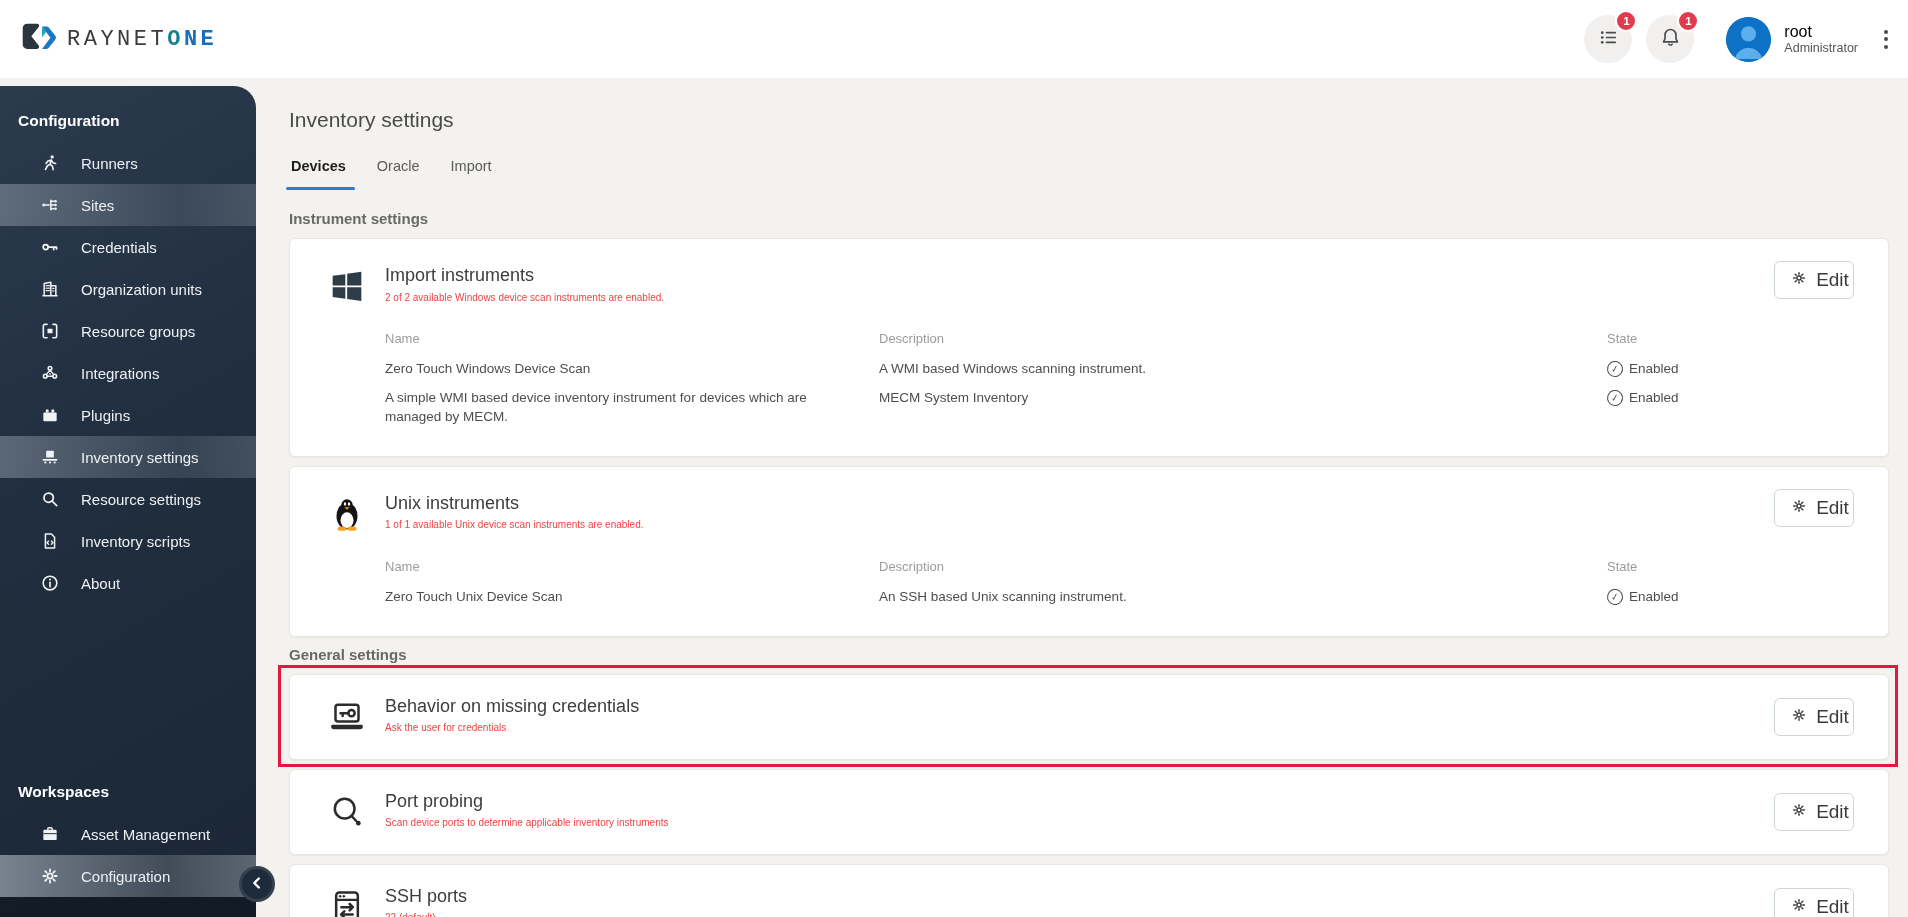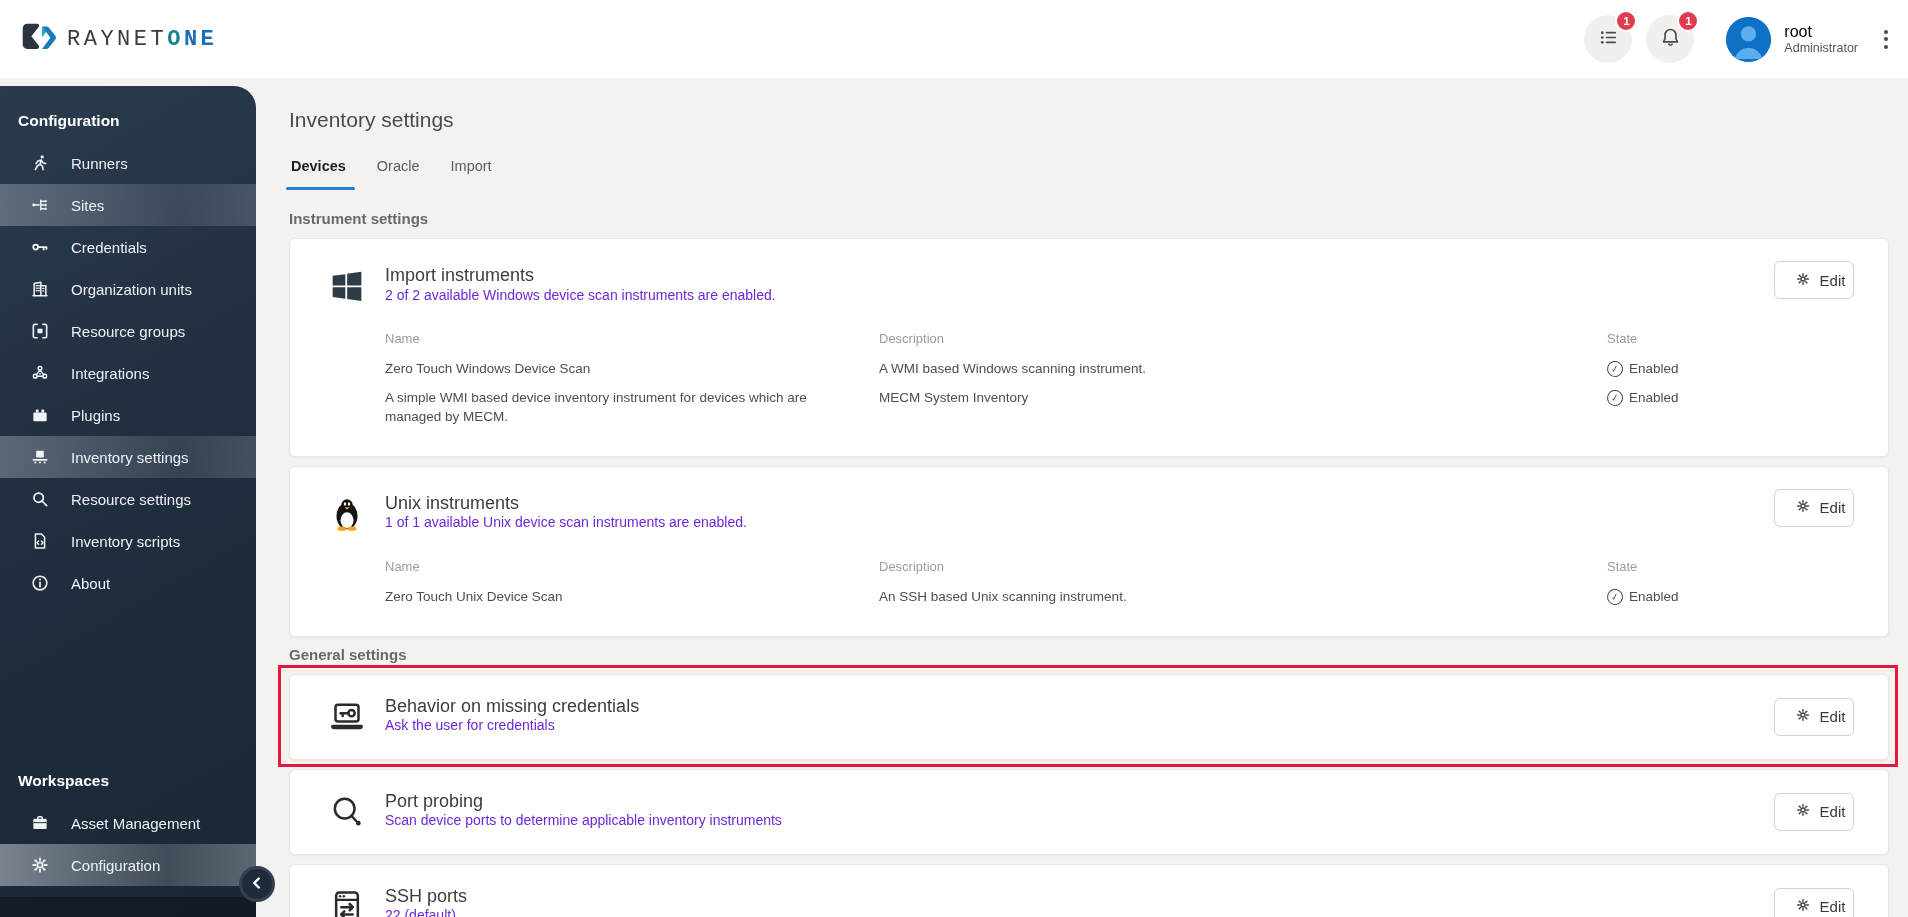--- a/index.html
+++ b/index.html
@@ -28,28 +28,28 @@
   .user-role { font-size:12.5px; color:#555; }
   .kebab { background:none; border:none; margin-left:20px; padding:8px 6px; display:flex; flex-direction:column; gap:3.5px; cursor:pointer; }
   .kebab .dot { width:4px; height:4px; border-radius:50%; background:#4a4a4a; }
 
   
   .sidebar { position:absolute; top:86px; left:0; width:256px; bottom:0; z-index:3;
              background:linear-gradient(150deg,#2b3b4e 0%, #202e3f 45%, #1b2735 100%);
              border-top-right-radius:22px; color:#eef1f4; display:flex; flex-direction:column; }
   .side-section-label { font-weight:bold; font-size:15.5px; color:#fff; padding:26px 0 12px 18px; }
   .side-spacer { flex:1; }
-  .side-item { display:flex; align-items:center; height:42px; padding-left:30px; gap:21px; font-size:15px; cursor:pointer; white-space:nowrap; }
+  .side-item { display:flex; align-items:center; height:42px; padding-left:40px; gap:21px; font-size:15px; cursor:pointer; white-space:nowrap; }
   .side-item .icn { width:20px; height:20px; flex:none; display:flex; }
   .side-item .icn svg { width:20px; height:20px; color:#f0f3f6; }
   .side-item.state-hover    { background:linear-gradient(90deg, rgba(170,180,192,.42) 0%, rgba(170,180,192,.16) 70%, rgba(170,180,192,.26) 100%); }
   .side-item.state-selected { background:linear-gradient(90deg, rgba(170,180,192,.42) 0%, rgba(170,180,192,.16) 70%, rgba(170,180,192,.26) 100%); }
   .side-item.state-selected-strong { background:linear-gradient(90deg, rgba(196,205,214,.55) 0%, rgba(196,205,214,.22) 65%, rgba(196,205,214,.38) 100%); }
   .sidebar-bottom-strip { height:20px; background:rgba(0,0,0,.30); margin-top:0; }
-  .ws-items { margin-bottom:11px; }
+  .ws-items { margin-bottom:0; }
   .collapse-btn { position:absolute; left:239px; top:866px; width:36px; height:36px; border-radius:50%;
                   background:#1e2b3a; border:3px solid rgba(255,255,255,.10); z-index:6; cursor:pointer;
                   display:flex; align-items:center; justify-content:center; }
   .collapse-btn svg { width:16px; height:16px; }
 
   
   .main { position:absolute; left:256px; top:78px; right:0; bottom:0; padding:30px 19px 0 33px; overflow:hidden; }
   .page-title { font-size:21px; font-weight:400; color:#4a4a4a; margin-bottom:21px; }
   .tabs { display:flex; gap:27px; margin-bottom:20px; }
   .tab { font-size:14.5px; color:#5c5c5c; padding:5px 2px 16px; position:relative; cursor:pointer; }
@@ -58,24 +58,24 @@
   .section-heading { font-size:15px; font-weight:bold; color:#696969; margin:6px 0 11px; }
 
   .card-wrap { position:relative; margin-bottom:9px; }
   .card { background:#fff; border:1px solid #e9e7e3; border-radius:6px; box-shadow:0 1px 2px rgba(0,0,0,.05);
           padding:26px 34px 24px 36px; position:relative; }
   .card.slim { padding:21px 34px 21px 36px; }
   .card-head { display:flex; align-items:flex-start; gap:17px; }
   .card-icon { width:42px; height:42px; flex:none; display:flex; align-items:center; justify-content:center; }
   .card-icon svg { width:40px; height:40px; color:#2b2b2b; }
   .card-title { font-size:18px; color:#3d3d3d; line-height:1.2; }
-  .card-sub { font-size:14px; color:#6d28d9; }
+  .card-sub { font-size:10px; color:#ef4444; margin-top:5px; }
   .edit-btn { position:absolute; right:34px; top:22px; height:38px; width:80px; display:inline-flex; align-items:center;
               justify-content:center; gap:9px; background:#fff; border:1px solid #ccd6d8; border-radius:6px;
-              font-size:15px; color:#3a3a3a; cursor:pointer; font-family:inherit;padding-left:12px; }
+              font-size:19px; color:#3a3a3a; cursor:pointer; font-family:inherit;padding-left:12px; }
   .edit-btn.center { top:50%; transform:translateY(-50%); }
   .edit-btn svg { width:16px; height:16px; color:#3a3a3a; }
 
   .card-table { margin:24px 0 0 59px; display:grid; grid-template-columns:494px 728px 1fr; }
   .tbl-h { color:#9c9c9c; font-size:13px; padding-bottom:9px; }
   .tbl-c { color:#4e4e4e; font-size:13.5px; padding:5px 30px 5px 0; line-height:1.4; }
   .tbl-c.desc { max-width:500px; }
   .state-c { display:flex; align-items:flex-start; gap:6px; }
   .check { width:16px; height:16px; border:1.4px solid #4a4a4a; border-radius:50%; flex:none;
            display:inline-flex; align-items:center; justify-content:center; font-size:9.5px; color:#4a4a4a;

